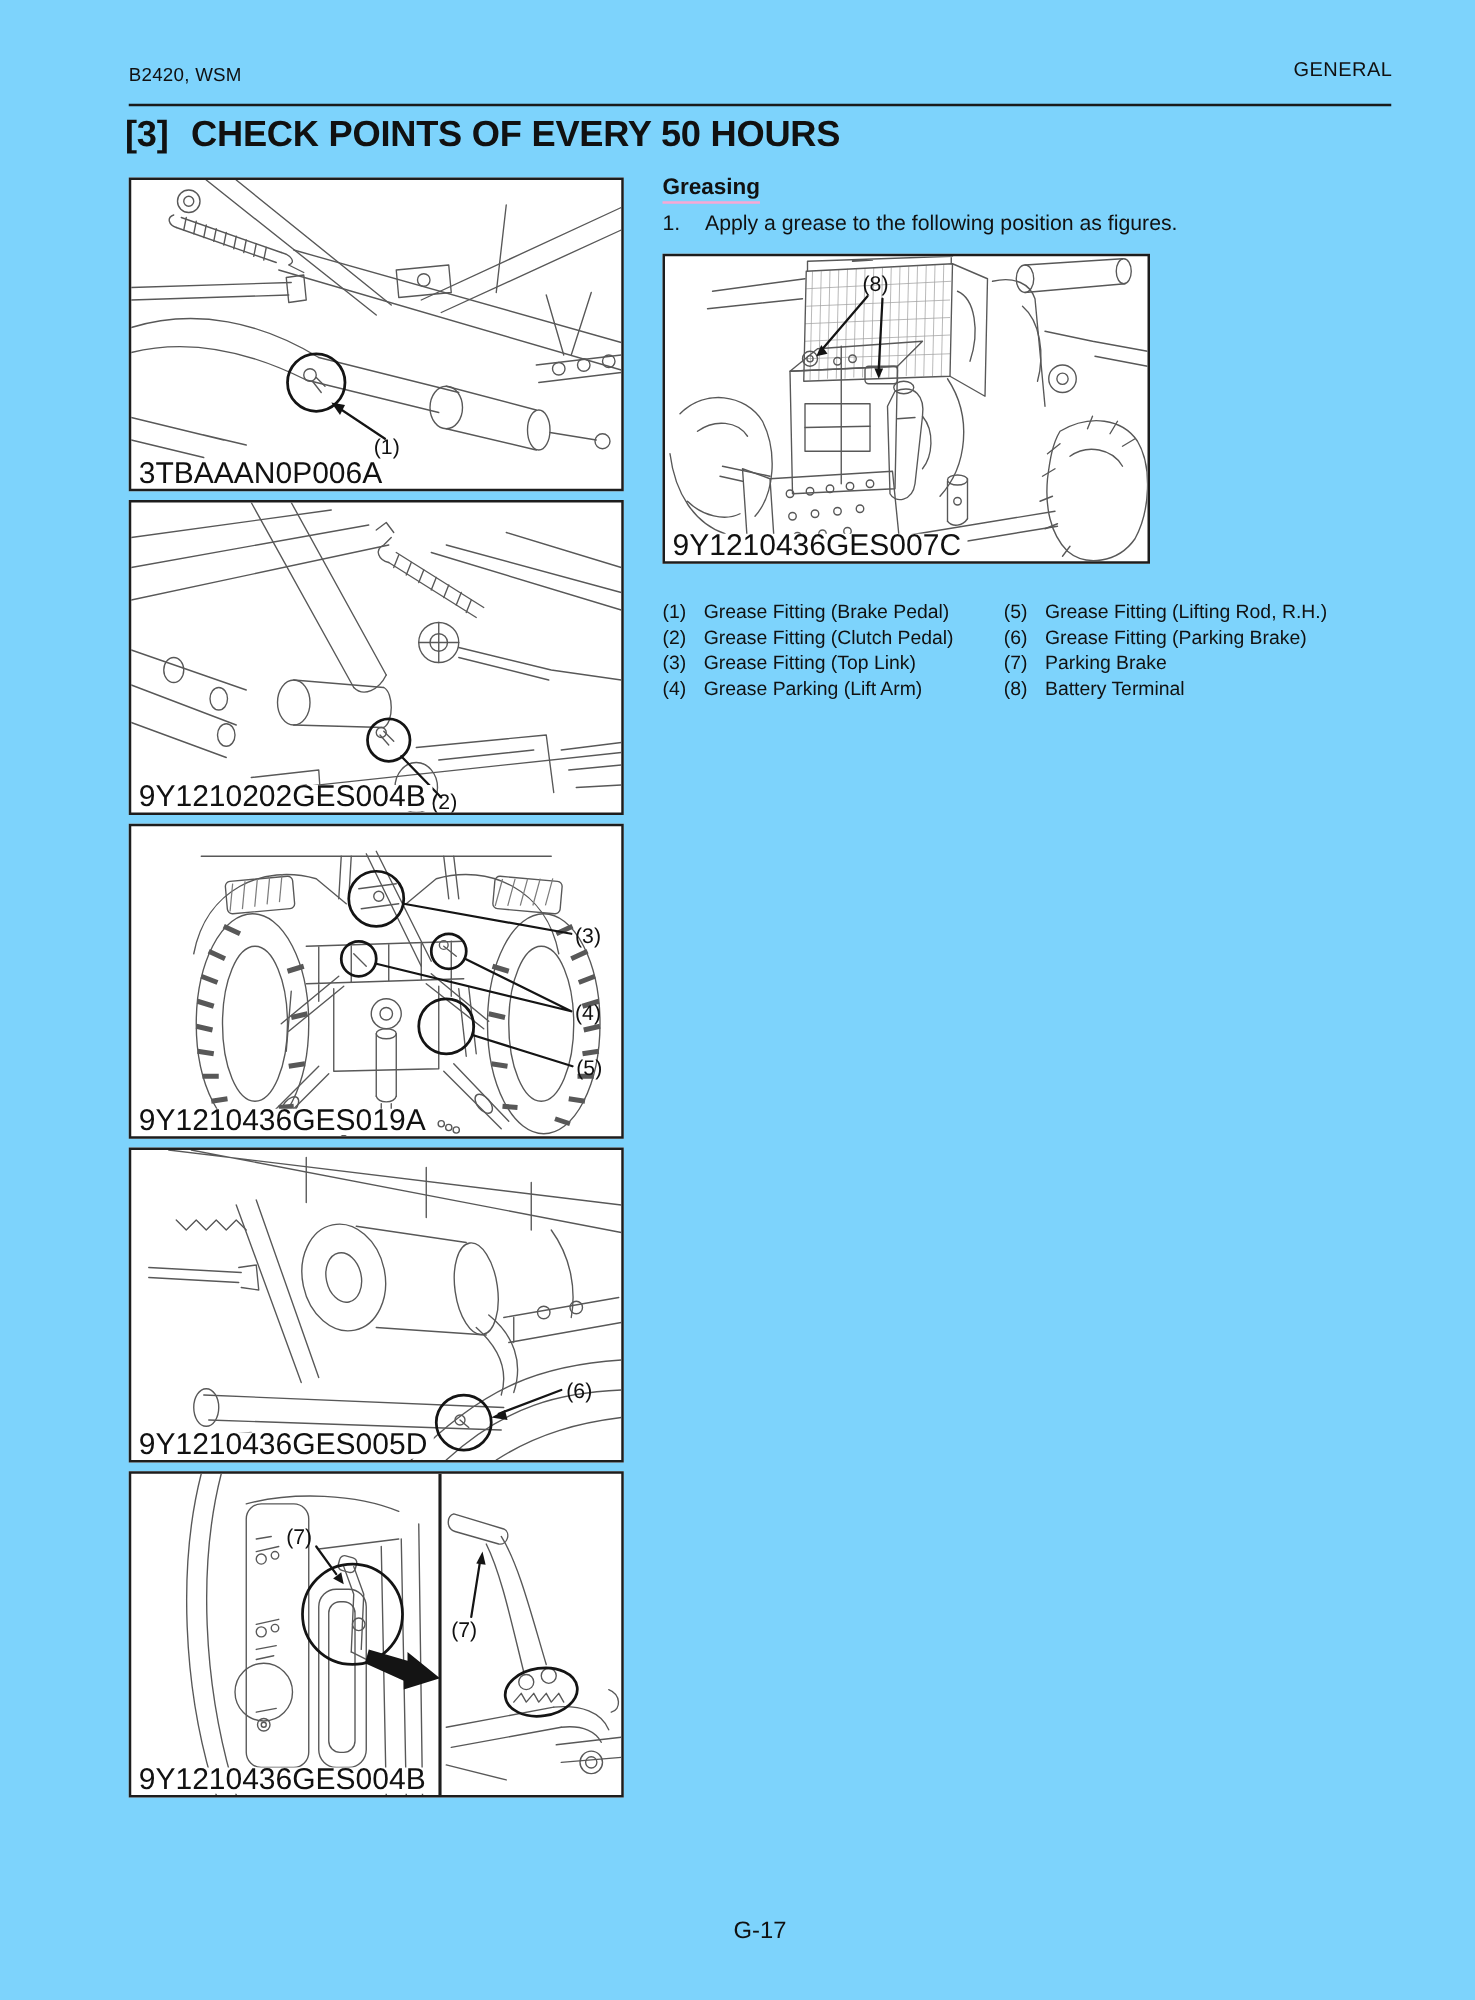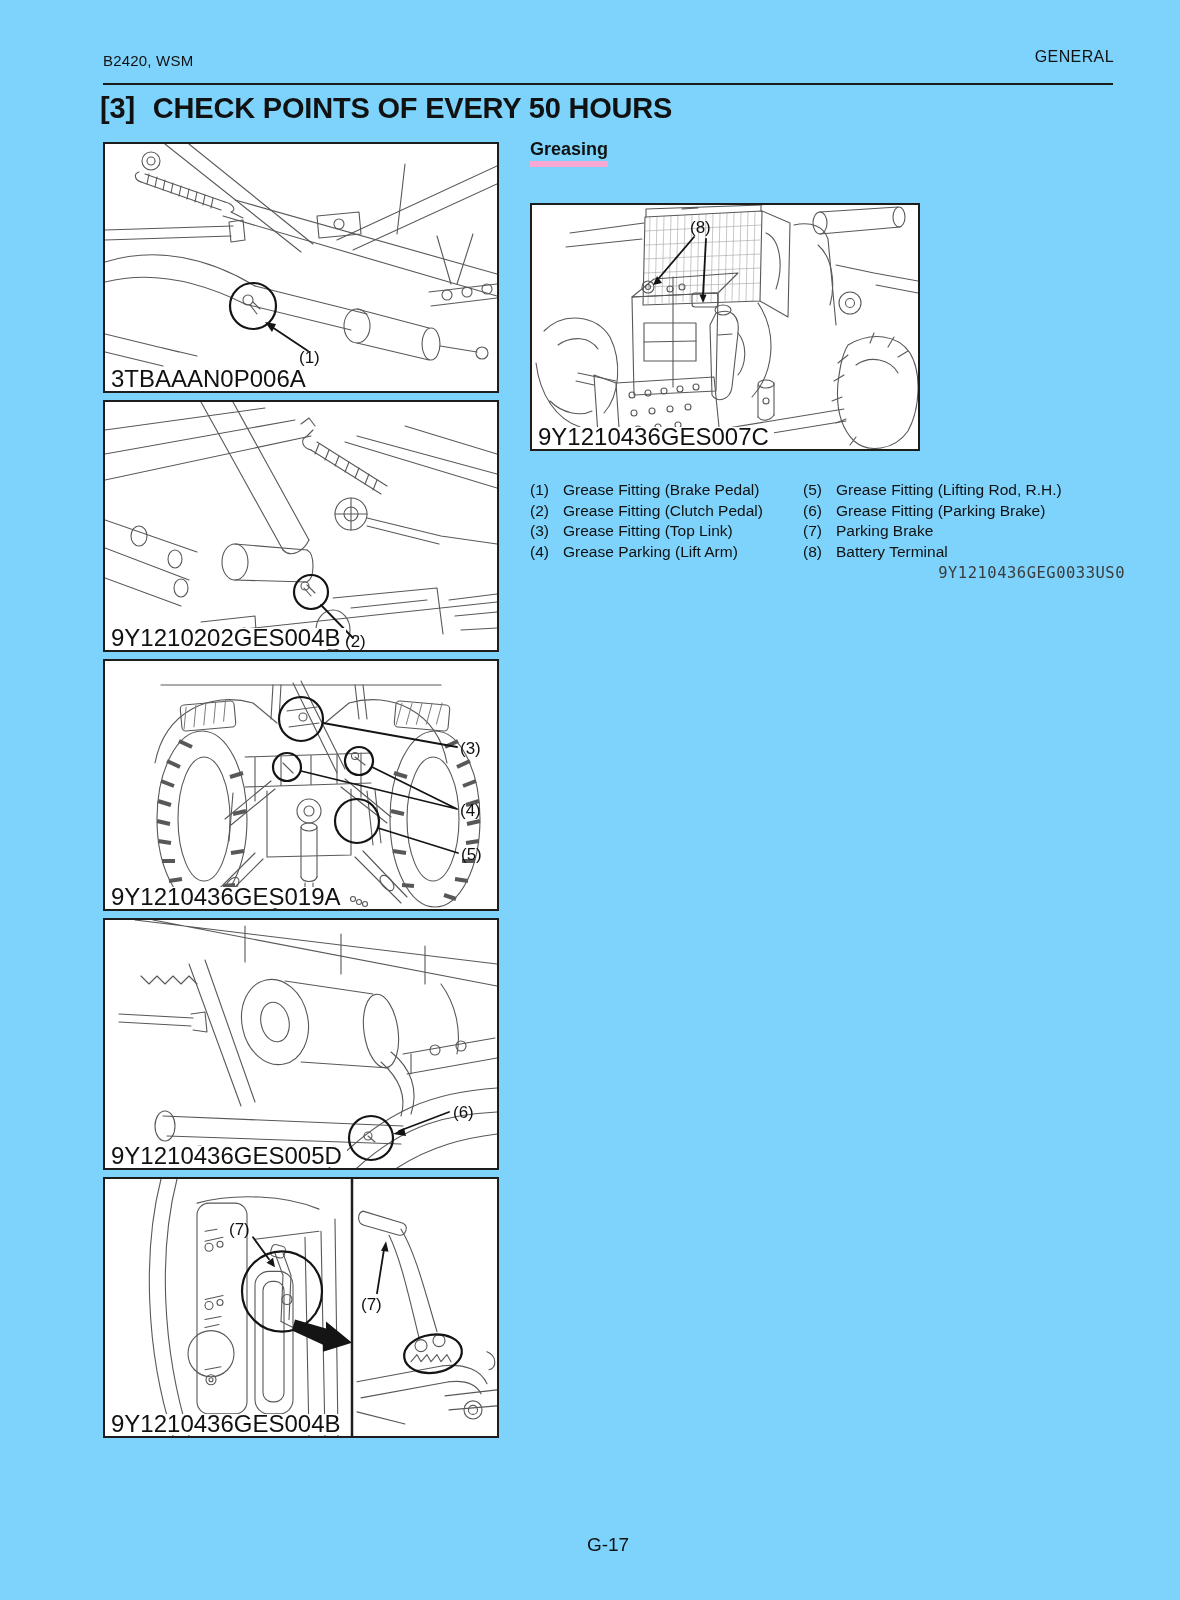--- a/index.html
+++ b/index.html
@@ -14,21 +14,21 @@
   .fig{position:absolute;border:2px solid #1d1d1d;background:#fff;box-sizing:border-box;}
   .fig svg{display:block;width:100%;height:100%;}
   .fig-caption{position:absolute;left:3px;bottom:1px;font-size:24px;background:#fff;
                padding:0 5px 1px 3px;line-height:20px;white-space:nowrap;}
   .fig1{left:103px;top:142px;width:396px;height:251px;}
   .fig2{left:103px;top:400px;width:396px;height:252px;}
   .fig3{left:103px;top:659px;width:396px;height:252px;}
   .fig4{left:103px;top:918px;width:396px;height:252px;}
   .fig5{left:103px;top:1177px;width:396px;height:261px;}
   .fig6{left:530px;top:203px;width:390px;height:248px;}
-  .greasing-h{left:530px;top:139px;font-size:18px;font-weight:bold;border-bottom:6px solid #f9a8d4;
+  .greasing-h{left:530px;top:139px;font-size:18px;font-weight:bold;border-bottom:2px solid #f9a8d4;
               padding-bottom:1px;}
   .step{left:530px;top:169px;font-size:17px;width:560px;}
   .step .n{display:inline-block;width:24px;margin-right:10px;}
   .legend{left:530px;top:480px;width:596px;font-size:15.5px;}
   .lg-row{display:flex;height:20.5px;line-height:20.5px;}
   .lg-col1{display:flex;width:273px;}
   .lg-col2{display:flex;}
   .lg-num{width:33px;flex:none;}
   .lg-lbl{white-space:nowrap;}
   .refcode{left:530px;top:564px;width:595px;text-align:right;
@@ -270,20 +270,23 @@
       <polygon class="ah" points="190,140 221,149 221,142 247,163 218,172 218,165 187,151"></polygon>
       <path class="ln" d="M272,114 L279,70"></path>
       <polygon class="ah" points="281,62 276,71.5 283.5,72.5"></polygon>
       <text class="lbl" x="124" y="56">(7)</text>
       <text class="lbl" x="256" y="130">(7)</text>
     </svg>
     <div class="fig-caption">9Y1210436GES004B</div>
   </div>
 
   <div class="abs greasing-h">Greasing</div>
+  <div class="abs step">
+    <span class="n">1.</span><span>Apply a grease to the following position as figures.</span>
+  </div>
 
   <div class="fig fig6">
     <svg viewBox="0 0 386 244" preserveAspectRatio="none">
       <g class="gr">
         <path d="M118,12 L116,99 M125,12 L123,99 M132,11 L130,98 M139,11 L137,98 M146,10 L144,98 M153,10 L151,97 M160,10 L158,97 M167,9 L165,97 M174,9 L172,97 M181,9 L179,97 M188,8 L186,97 M195,8 L193,96 M202,8 L200,96 M209,7 L207,96 M216,7 L214,96 M223,7 L221,96"></path>
         <path d="M113,26 L229,20 M113,40 L228,35 M112,54 L228,49 M112,68 L228,63 M112,82 L228,78"></path>
       </g>
       <g class="art">
         <path d="M38,28 L112,18 M34,42 L110,34"></path>
         <path d="M113,12 L230,6 L228,96 L111,100 Z"></path>
@@ -379,17 +382,16 @@
           <span class="lg-num">(4)</span>
           <span class="lg-lbl">Grease Parking (Lift Arm)</span>
         </div>
       <div class="lg-col2">
           <span class="lg-num">(8)</span>
           <span class="lg-lbl">Battery Terminal</span>
         </div>
     </div>
   </div>
 
-  <div class="abs refcode">9Y1210436GEG0033US0</div>
 
   <div class="abs footer">G-17</div>
 
 </div>
 
 </body></html>

